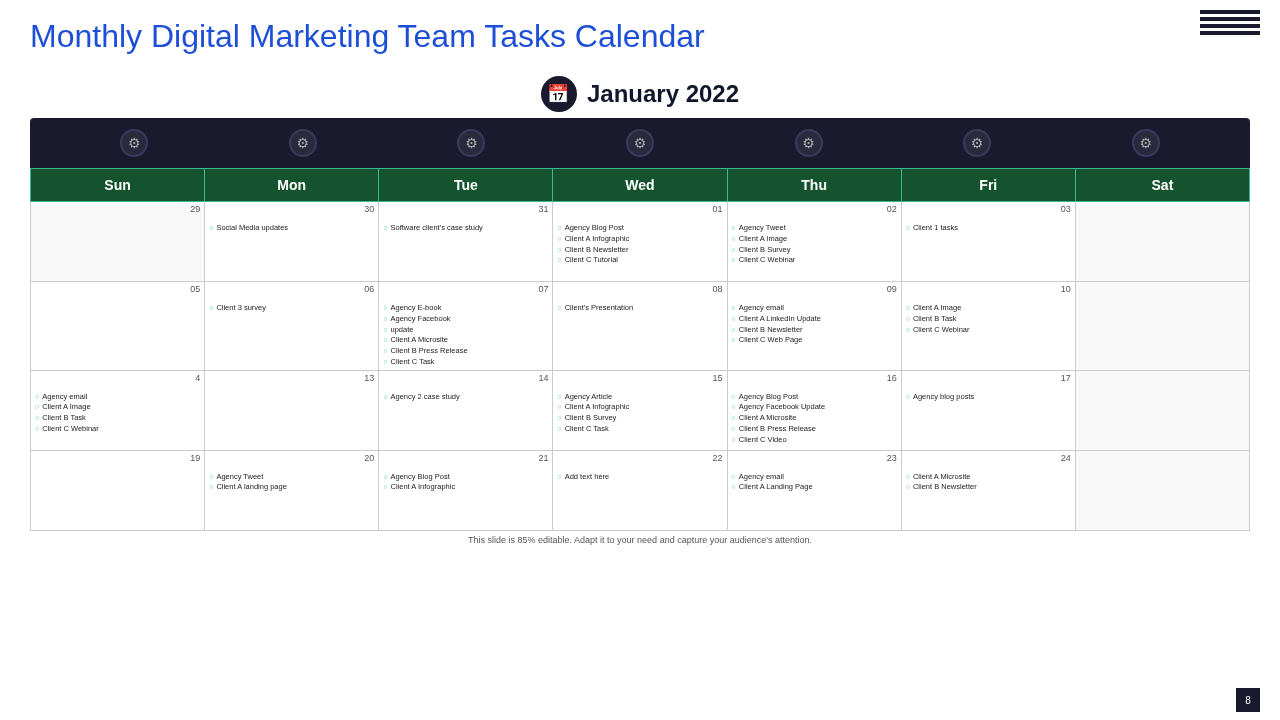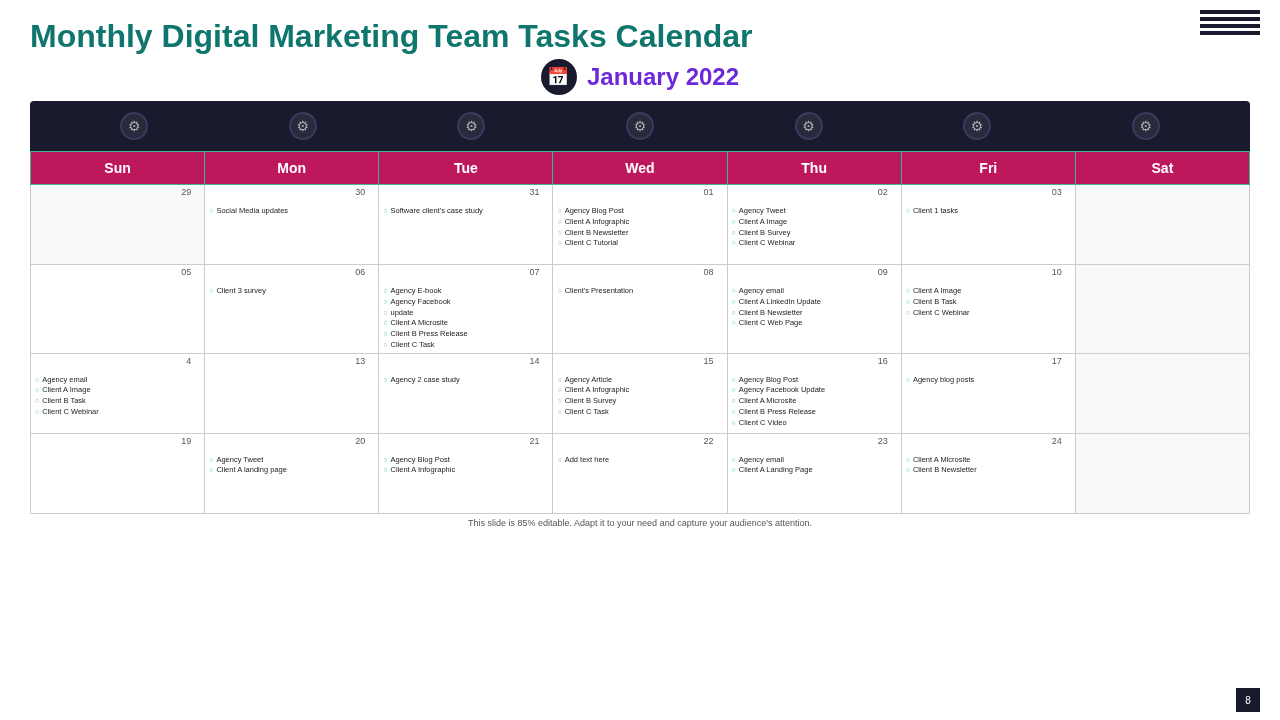--- a/index.html
+++ b/index.html
@@ -32,23 +32,23 @@
       height: 4px;
       background: #1a1a2e;
     }
     .top-right-bars .bar:nth-child(1) { width: 60px; }
     .top-right-bars .bar:nth-child(2) { width: 60px; }
     .top-right-bars .bar:nth-child(3) { width: 60px; }
     .top-right-bars .bar:nth-child(4) { width: 60px; }
 
     .page-title {
       font-size: 32px;
-      font-weight: bold;
-      color: #0f766e;
-      margin-bottom: 4px;
+      font-weight: normal;
+      color: #1d4ed8;
+      margin-bottom: 21px;
     }
 
     .subtitle {
       font-size: 9px;
       color: #555;
       margin-bottom: 8px;
       line-height: 1.4;
     }
 
     
@@ -68,21 +68,21 @@
       display: flex;
       align-items: center;
       justify-content: center;
       color: white;
       font-size: 18px;
     }
 
     .month-title {
       font-size: 24px;
       font-weight: bold;
-      color: #6d28d9;
+      color: #0f172a;
     }
 
     
     .gear-bar {
       background: #1a1a2e;
       height: 50px;
       border-radius: 4px 4px 0 0;
       display: flex;
       align-items: center;
       justify-content: space-around;
@@ -104,21 +104,21 @@
     }
 
     
     .calendar-table {
       width: 100%;
       border-collapse: collapse;
       border: 1px solid #ccc;
     }
 
     .calendar-table th {
-      background: #be185d;
+      background: #14532d;
       color: white;
       font-size: 14px;
       font-weight: bold;
       padding: 8px 5px;
       text-align: center;
       border: 1px solid #3ab890;
     }
 
     .calendar-table td {
       border: 1px solid #ccc;
@@ -127,21 +127,21 @@
       font-size: 8px;
       color: #222;
       width: calc(100% / 7);
       height: 80px;
       position: relative;
     }
 
     .day-number {
       position: absolute;
       top: 2px;
-      right: 13px;
+      right: 4px;
       font-size: 9px;
       color: #555;
     }
 
     .task-list {
       list-style: none;
       margin-top: 19px;
       padding: 0;
     }
 

